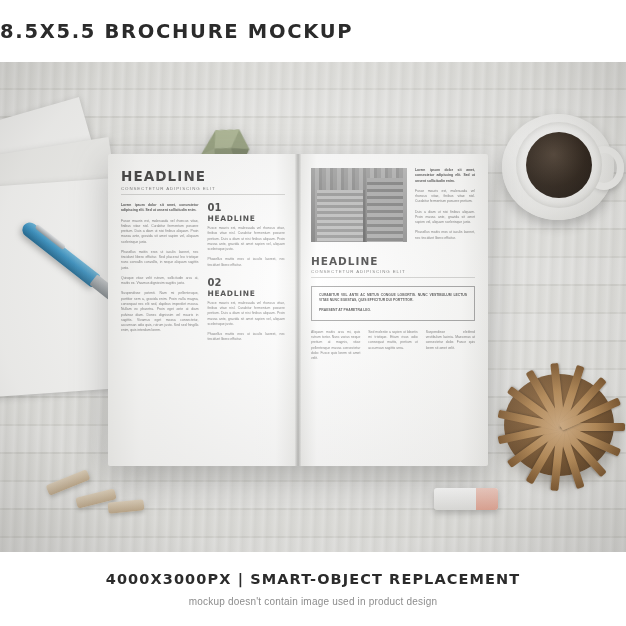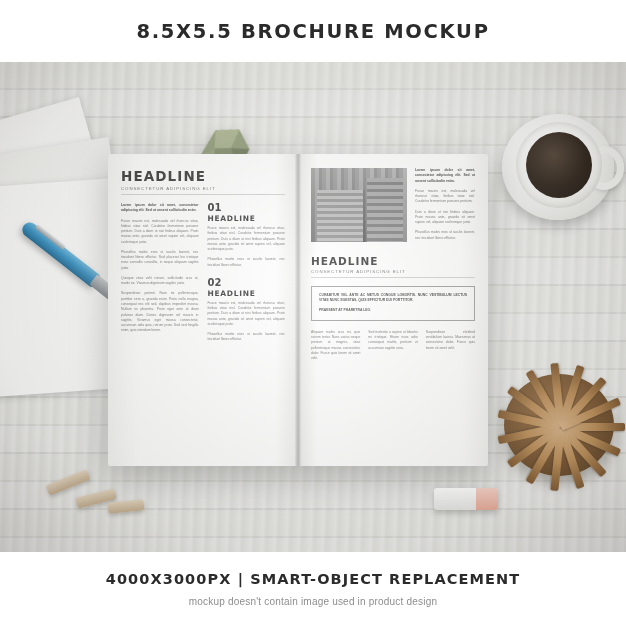--- a/index.html
+++ b/index.html
@@ -21,21 +21,20 @@
     background: #ffffff;
     display: flex;
     flex-direction: column;
   }
 
   
   .title-bar {
     height: 62px;
     display: flex;
     align-items: center;
-    justify-content: center;
     background: #ffffff;
     flex: 0 0 auto;
   }
   .title-text {
     font-size: 19.5px;
     font-weight: bold;
     letter-spacing: 1.7px;
     color: #2b2b2b;
     text-transform: uppercase;
     font-family: "DejaVu Sans", sans-serif;

